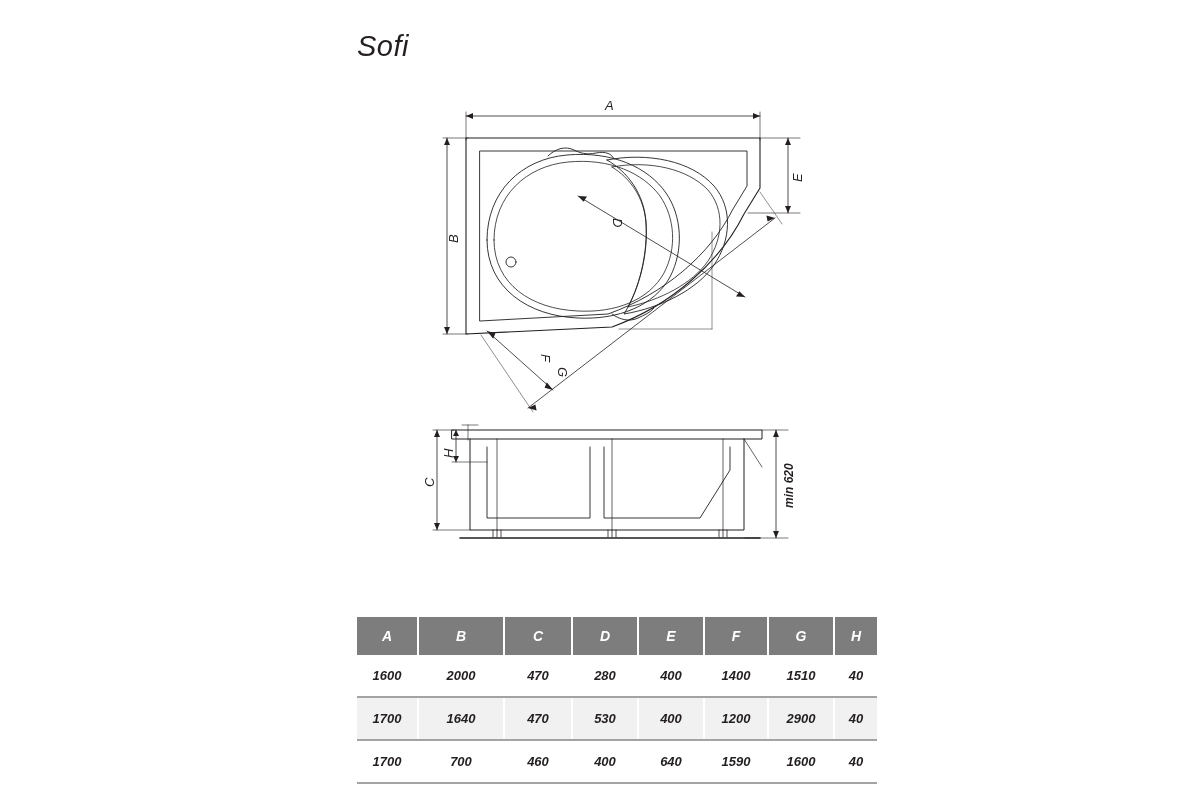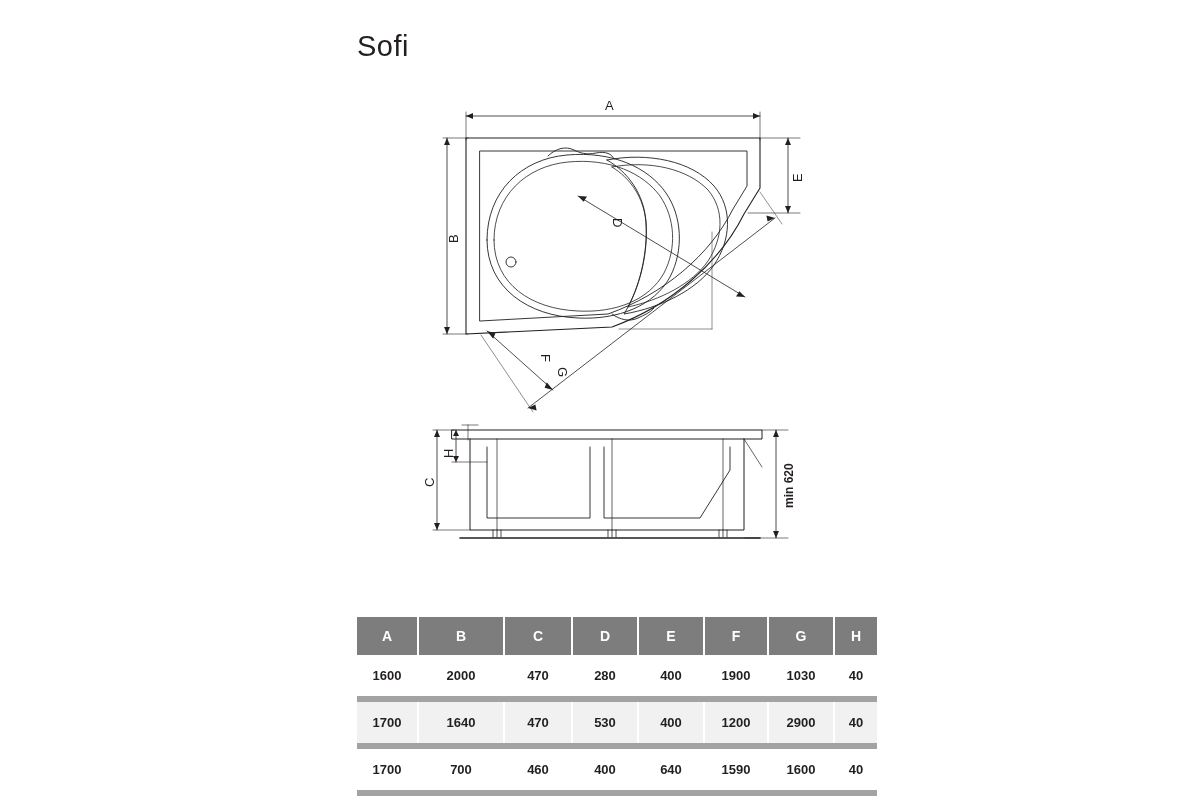--- a/index.html
+++ b/index.html
@@ -13,20 +13,21 @@
     position: relative;
     font-family: "Liberation Sans", sans-serif;
     color: #231f20;
     overflow: hidden;
   }
   #page {
     position: absolute;
     left: 0; top: 0;
     width: 1200px;
     height: 800px;
+    font-style: italic;
   }
   .title {
     position: absolute;
     left: 357px;
     top: 30px;
     font-size: 29px;
     font-weight: 400;
     letter-spacing: 0.5px;
     color: #231f20;
   }
@@ -62,21 +63,21 @@
     vertical-align: middle;
     font-weight: bold;
     font-size: 13px;
     color: #231f20;
     border-right: 2px solid #ffffff;
     background: #ffffff;
   }
   .spec-table td:last-child { border-right: none; }
   .spec-table tbody tr:nth-child(odd) td { background: #ffffff; }
   .spec-table tbody tr:nth-child(even) td { background: #f1f1f1; }
-  .spec-table tbody tr td { border-bottom: 6px solid #a3a3a3; }
+  .spec-table tbody tr td { border-bottom: 2px solid #a3a3a3; }
   .col-a { width: 58px; }
   .col-b { width: 82px; }
   .col-c { width: 64px; }
   .col-d { width: 62px; }
   .col-e { width: 62px; }
   .col-f { width: 60px; }
   .col-g { width: 62px; }
   .col-h { width: 40px; }
   
   .dim {
@@ -230,22 +231,22 @@
         <th class="col-h">H</th>
       </tr>
     </thead>
     <tbody>
       <tr>
         <td>1600</td>
         <td>2000</td>
         <td>470</td>
         <td>280</td>
         <td>400</td>
-        <td>1900</td>
-        <td>1030</td>
+        <td>1400</td>
+        <td>1510</td>
         <td>40</td>
       </tr>
       <tr>
         <td>1700</td>
         <td>1640</td>
         <td>470</td>
         <td>530</td>
         <td>400</td>
         <td>1200</td>
         <td>2900</td>

